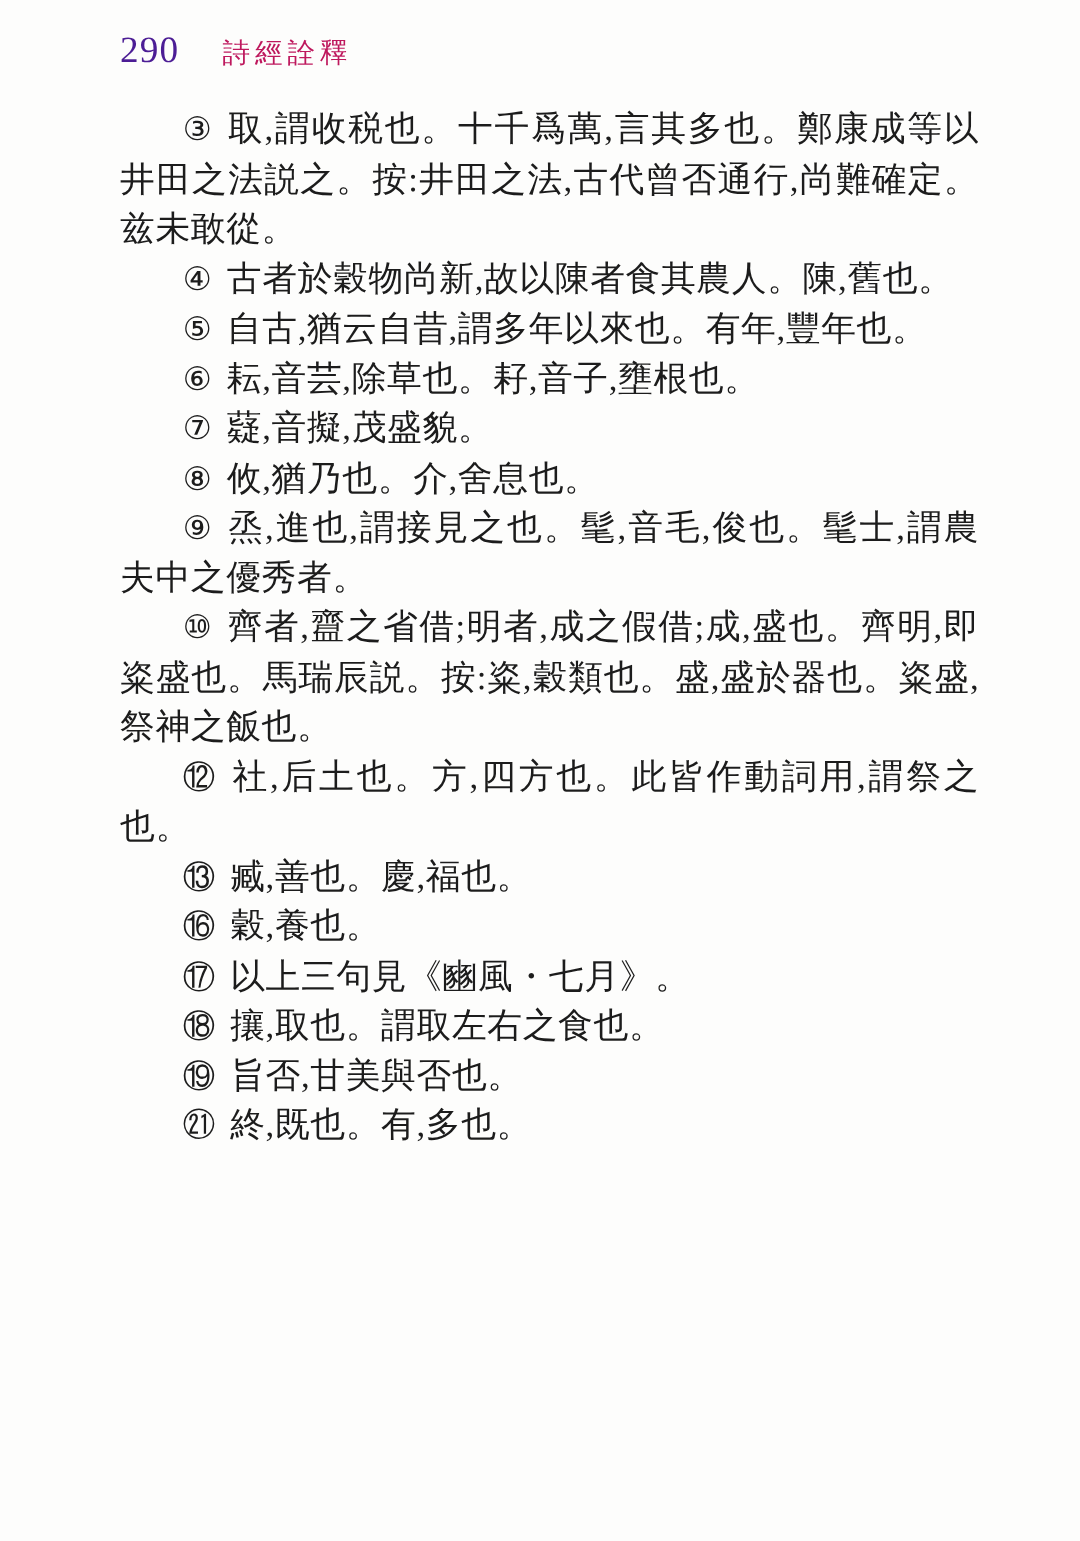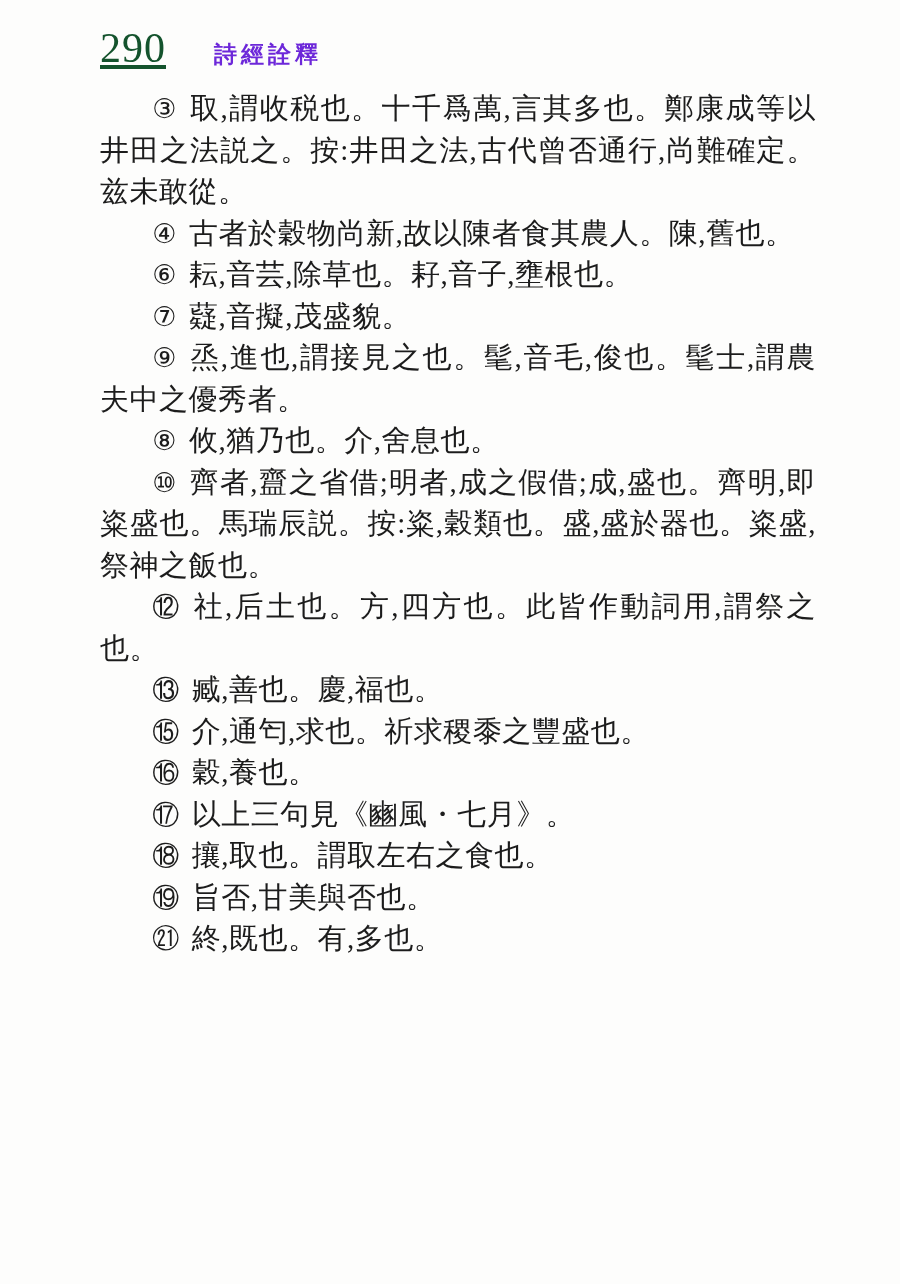--- a/index.html
+++ b/index.html
@@ -19,31 +19,29 @@
   }
   .running-head {
     position: absolute;
     top: 24px;
     left: 100px;
     display: flex;
     align-items: baseline;
     color: #2a2a2a;
   }
   .page-number {
-    font-size: 42px;
+    font-size: 31px;
     letter-spacing: 1px;
-    color: #14532d;
-    text-decoration: underline;
+    color: #4c1d95;
   }
   .book-title {
     font-size: 23px;
-    margin-left: 48px;
+    margin-left: 36px;
     letter-spacing: 4px;
-    color: #6d28d9;
-    font-weight: bold;
+    color: #be185d;
   }
   .notes {
     position: absolute;
     top: 88px;
     left: 100px;
     width: 716px;
   }
   .note {
     margin: 0;
     font-size: 29px;
@@ -65,28 +63,28 @@
 <div class="page">
 
   <div class="running-head">
     <span class="page-number">290</span>
     <span class="book-title">詩經詮釋</span>
   </div>
 
   <div class="notes">
     <p class="note"><span class="num">③</span><span>取,謂收税也。十千爲萬,言其多也。鄭康成等以井田之法説之。按:井田之法,古代曾否通行,尚難確定。兹未敢從。</span></p>
     <p class="note"><span class="num">④</span><span>古者於穀物尚新,故以陳者食其農人。陳,舊也。</span></p>
+    <p class="note"><span class="num">⑤</span><span>自古,猶云自昔,謂多年以來也。有年,豐年也。</span></p>
     <p class="note"><span class="num">⑥</span><span>耘,音芸,除草也。耔,音子,壅根也。</span></p>
     <p class="note"><span class="num">⑦</span><span>薿,音擬,茂盛貌。</span></p>
+    <p class="note"><span class="num">⑧</span><span>攸,猶乃也。介,舍息也。</span></p>
     <p class="note"><span class="num">⑨</span><span>烝,進也,謂接見之也。髦,音毛,俊也。髦士,謂農夫中之優秀者。</span></p>
-    <p class="note"><span class="num">⑧</span><span>攸,猶乃也。介,舍息也。</span></p>
     <p class="note"><span class="num">⑩</span><span>齊者,齍之省借;明者,成之假借;成,盛也。齊明,即粢盛也。馬瑞辰説。按:粢,穀類也。盛,盛於器也。粢盛,祭神之飯也。</span></p>
     <p class="note"><span class="num">⑫</span><span>社,后土也。方,四方也。此皆作動詞用,謂祭之也。</span></p>
     <p class="note"><span class="num">⑬</span><span>臧,善也。慶,福也。</span></p>
-    <p class="note"><span class="num">⑮</span><span>介,通匄,求也。祈求稷黍之豐盛也。</span></p>
     <p class="note"><span class="num">⑯</span><span>穀,養也。</span></p>
     <p class="note"><span class="num">⑰</span><span>以上三句見《豳風・七月》。</span></p>
     <p class="note"><span class="num">⑱</span><span>攘,取也。謂取左右之食也。</span></p>
     <p class="note"><span class="num">⑲</span><span>旨否,甘美與否也。</span></p>
     <p class="note"><span class="num">㉑</span><span>終,既也。有,多也。</span></p>
   </div>
 
 </div>
 
 </body></html>

